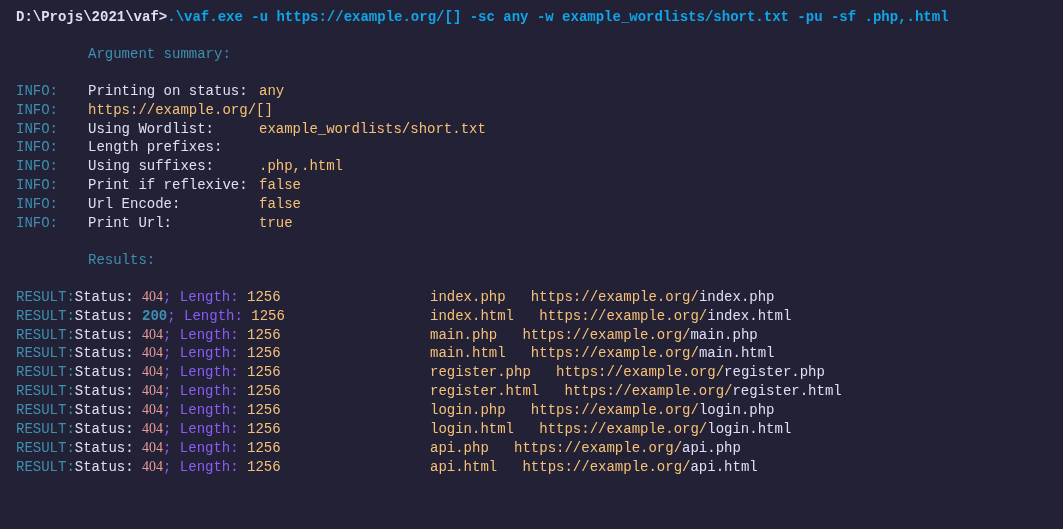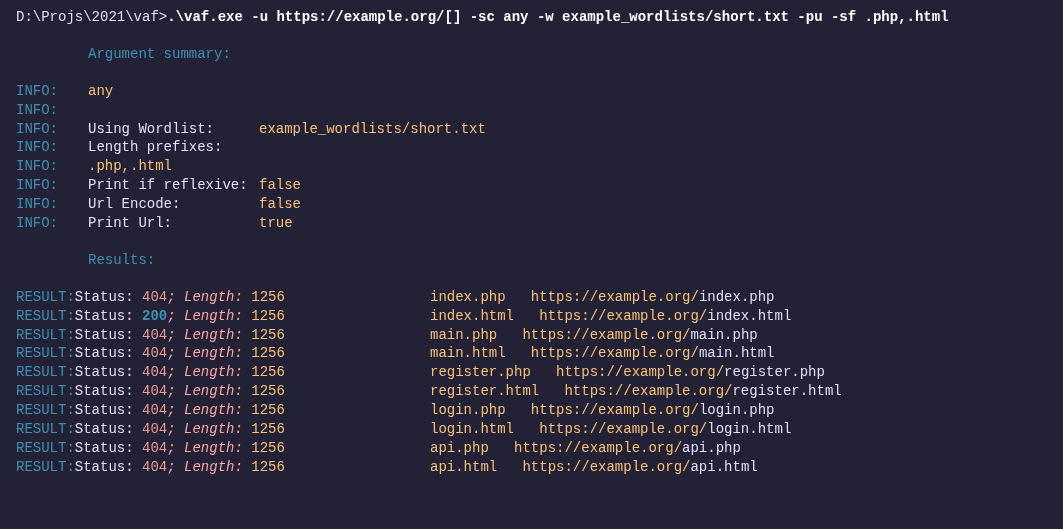--- a/index.html
+++ b/index.html
@@ -16,24 +16,24 @@
       padding: 8px 16px;
       width: 1063px;
       height: 529px;
       overflow: hidden;
     }
     .prompt-line {
       margin-bottom: 18px;
     }
     .prompt-path {
       color: #e0def4;
-      font-weight: normal;
+      font-weight: bold;
     }
     .prompt-command {
-      color: #ffffff;
+      color: #0ea5e9;
       font-weight: bold;
     }
     .section-header {
       color: #3e8fb0;
       margin-left: 72px;
       margin-bottom: 18px;
     }
     .info-block {
       margin-bottom: 18px;
     }
@@ -64,28 +64,28 @@
     .result-label {
       color: #3e8fb0;
       width: 72px;
       flex-shrink: 0;
     }
     .result-status {
       color: #e0def4;
     }
     .status-404 {
       color: #ea9a97;
+      font-family: Liberation Serif, serif;
     }
     .status-200 {
       color: #3e8fb0;
       font-weight: bold;
     }
     .result-length {
-      color: #fca5a5;
-      font-style: italic;
+      color: #8b5cf6;
     }
     .length-val {
       color: #f6c177;
     }
     .result-word {
       color: #f6c177;
     }
     .result-url-base {
       color: #f6c177;
     }
@@ -102,37 +102,40 @@
 
 <div class="prompt-line">
   <span class="prompt-path">D:\Projs\2021\vaf&gt;</span><span class="prompt-command">.\vaf.exe -u https://example.org/[] -sc any -w example_wordlists/short.txt -pu -sf .php,.html</span>
 </div>
 
 <div class="section-header">Argument summary:</div>
 
 <div class="info-block" id="info-block">
     <div class="info-line">
       <span class="info-label">INFO:</span>
+      <span class="info-key">Printing on status:</span>
       <span class="info-value">any</span>
     </div>
     <div class="info-line">
       <span class="info-label">INFO:</span>
+      <span class="info-value">https://example.org/[]</span>
     </div>
     <div class="info-line">
       <span class="info-label">INFO:</span>
       <span class="info-key">Using Wordlist:</span>
       <span class="info-value">example_wordlists/short.txt</span>
     </div>
     <div class="info-line">
       <span class="info-label">INFO:</span>
       <span class="info-key">Length prefixes:</span>
       <span class="info-value"></span>
     </div>
     <div class="info-line">
       <span class="info-label">INFO:</span>
+      <span class="info-key">Using suffixes:</span>
       <span class="info-value">.php,.html</span>
     </div>
     <div class="info-line">
       <span class="info-label">INFO:</span>
       <span class="info-key">Print if reflexive:</span>
       <span class="info-value">false</span>
     </div>
     <div class="info-line">
       <span class="info-label">INFO:</span>
       <span class="info-key">Url Encode:</span>

